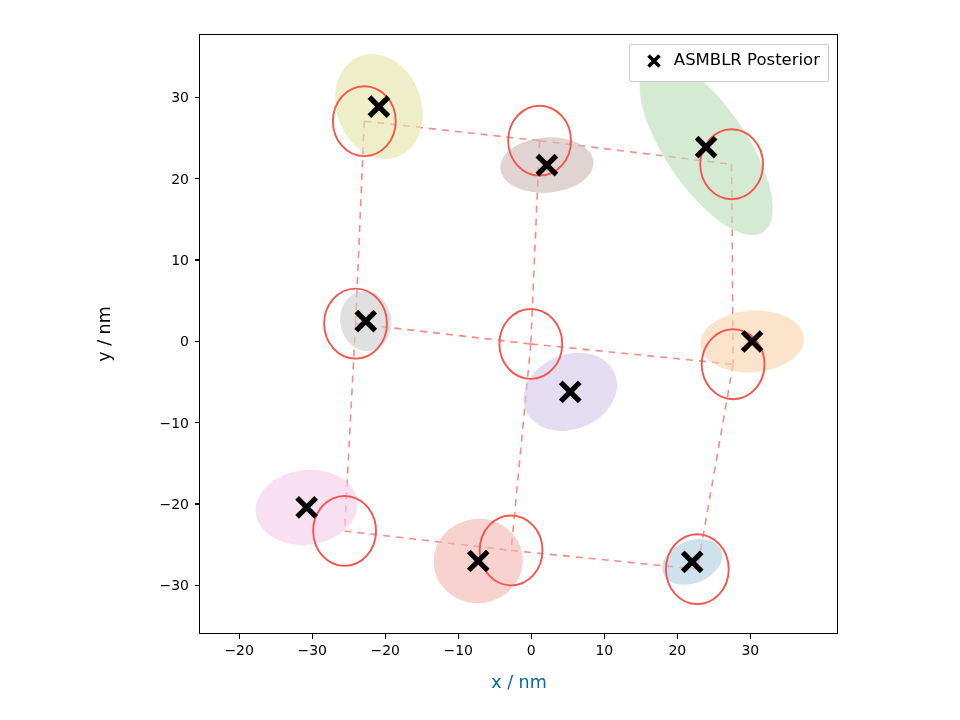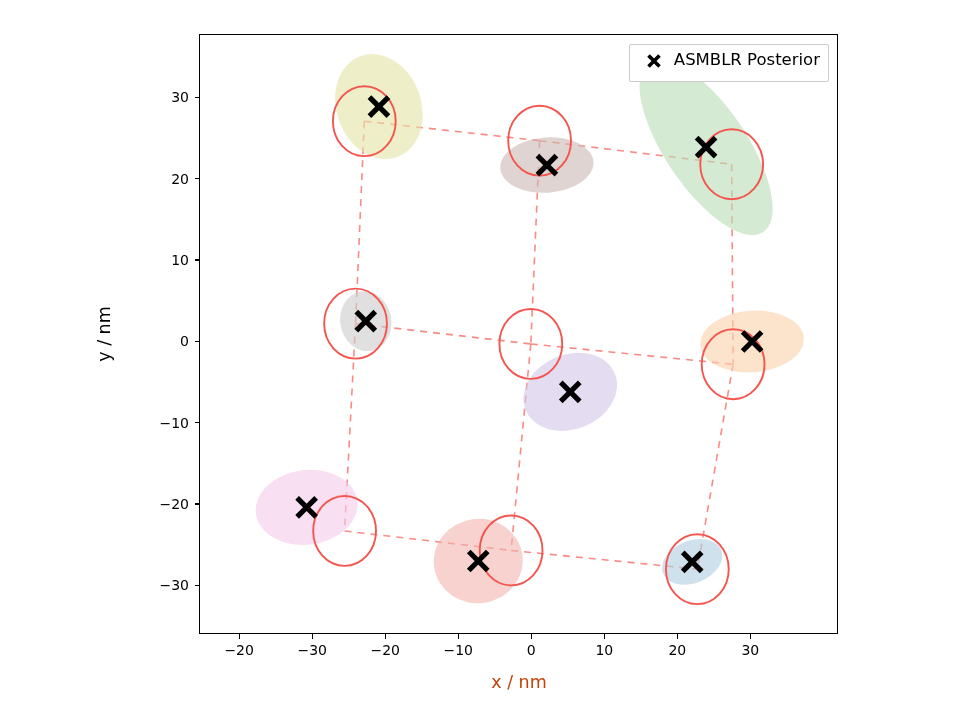--- a/index.html
+++ b/index.html
@@ -9,21 +9,21 @@
   #plot-area{position:absolute;left:199px;top:34px;width:639px;height:600px;
              border:1.3px solid #000;box-sizing:border-box;background:#fff;overflow:hidden;}
   #svg-layer{position:absolute;left:0;top:0;width:639px;height:600px;}
   .tick-label{position:absolute;font-size:14px;color:#000;white-space:nowrap;}
   .xtick{transform:translateX(-50%);}
   .ytick{transform:translateY(-50%);text-align:right;}
   .tickmark{position:absolute;background:#000;}
   .xtickmark{width:1.3px;height:4.5px;}
   .ytickmark{height:1.3px;width:4.5px;}
   #xlabel{position:absolute;left:519px;top:672px;transform:translateX(-50%);
-          font-size:17.5px;color:#c2410c;}
+          font-size:17.5px;color:#0369a1;}
   #ylabel{position:absolute;left:104px;top:334px;font-size:17.5px;color:#000;
           transform:translate(-50%,-50%) rotate(-90deg);transform-origin:center center;
           white-space:nowrap;}
   #legend{position:absolute;left:629px;top:44px;width:200px;
           background:#fff;border:0.9px solid #cccccc;border-radius:2px;
           padding:5px 8px 6px 8px;box-sizing:border-box;}
   .legend-row{display:flex;align-items:flex-start;height:25px;}
   .legend-mark{width:38px;display:flex;align-items:center;justify-content:center;}
   .legend-text{font-size:16.5px;color:#000;margin-left:3px;white-space:nowrap;}
 </style>

